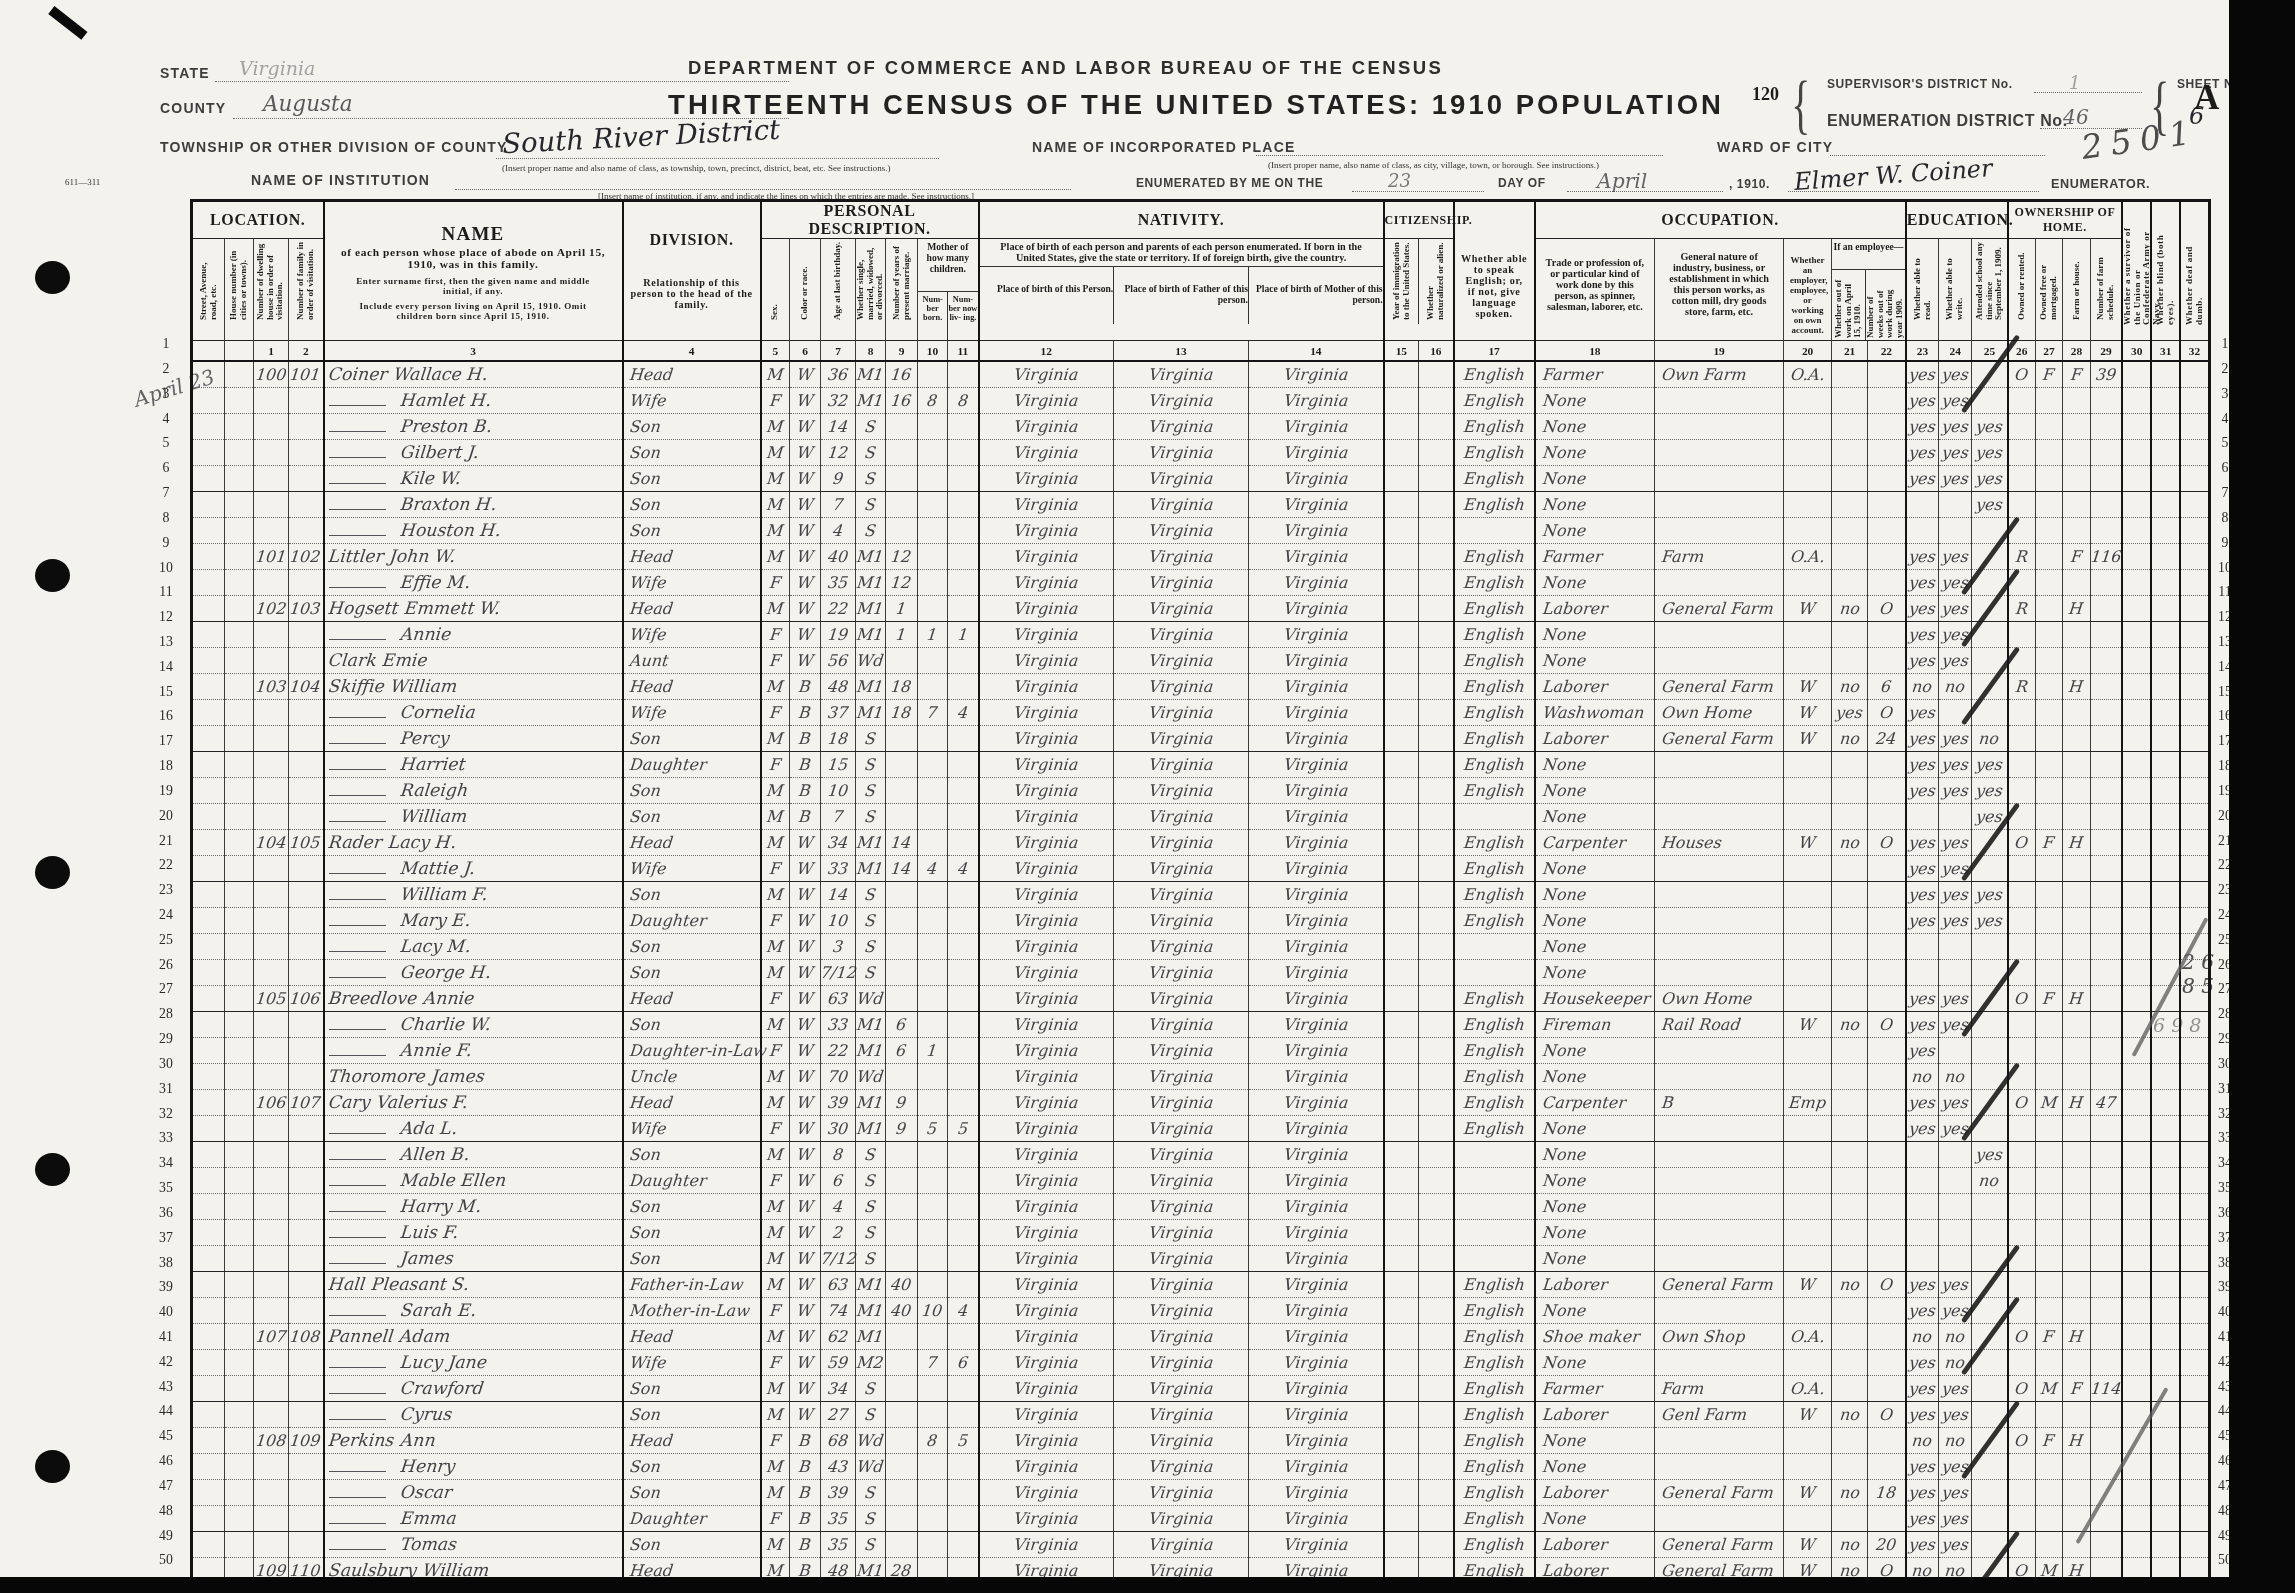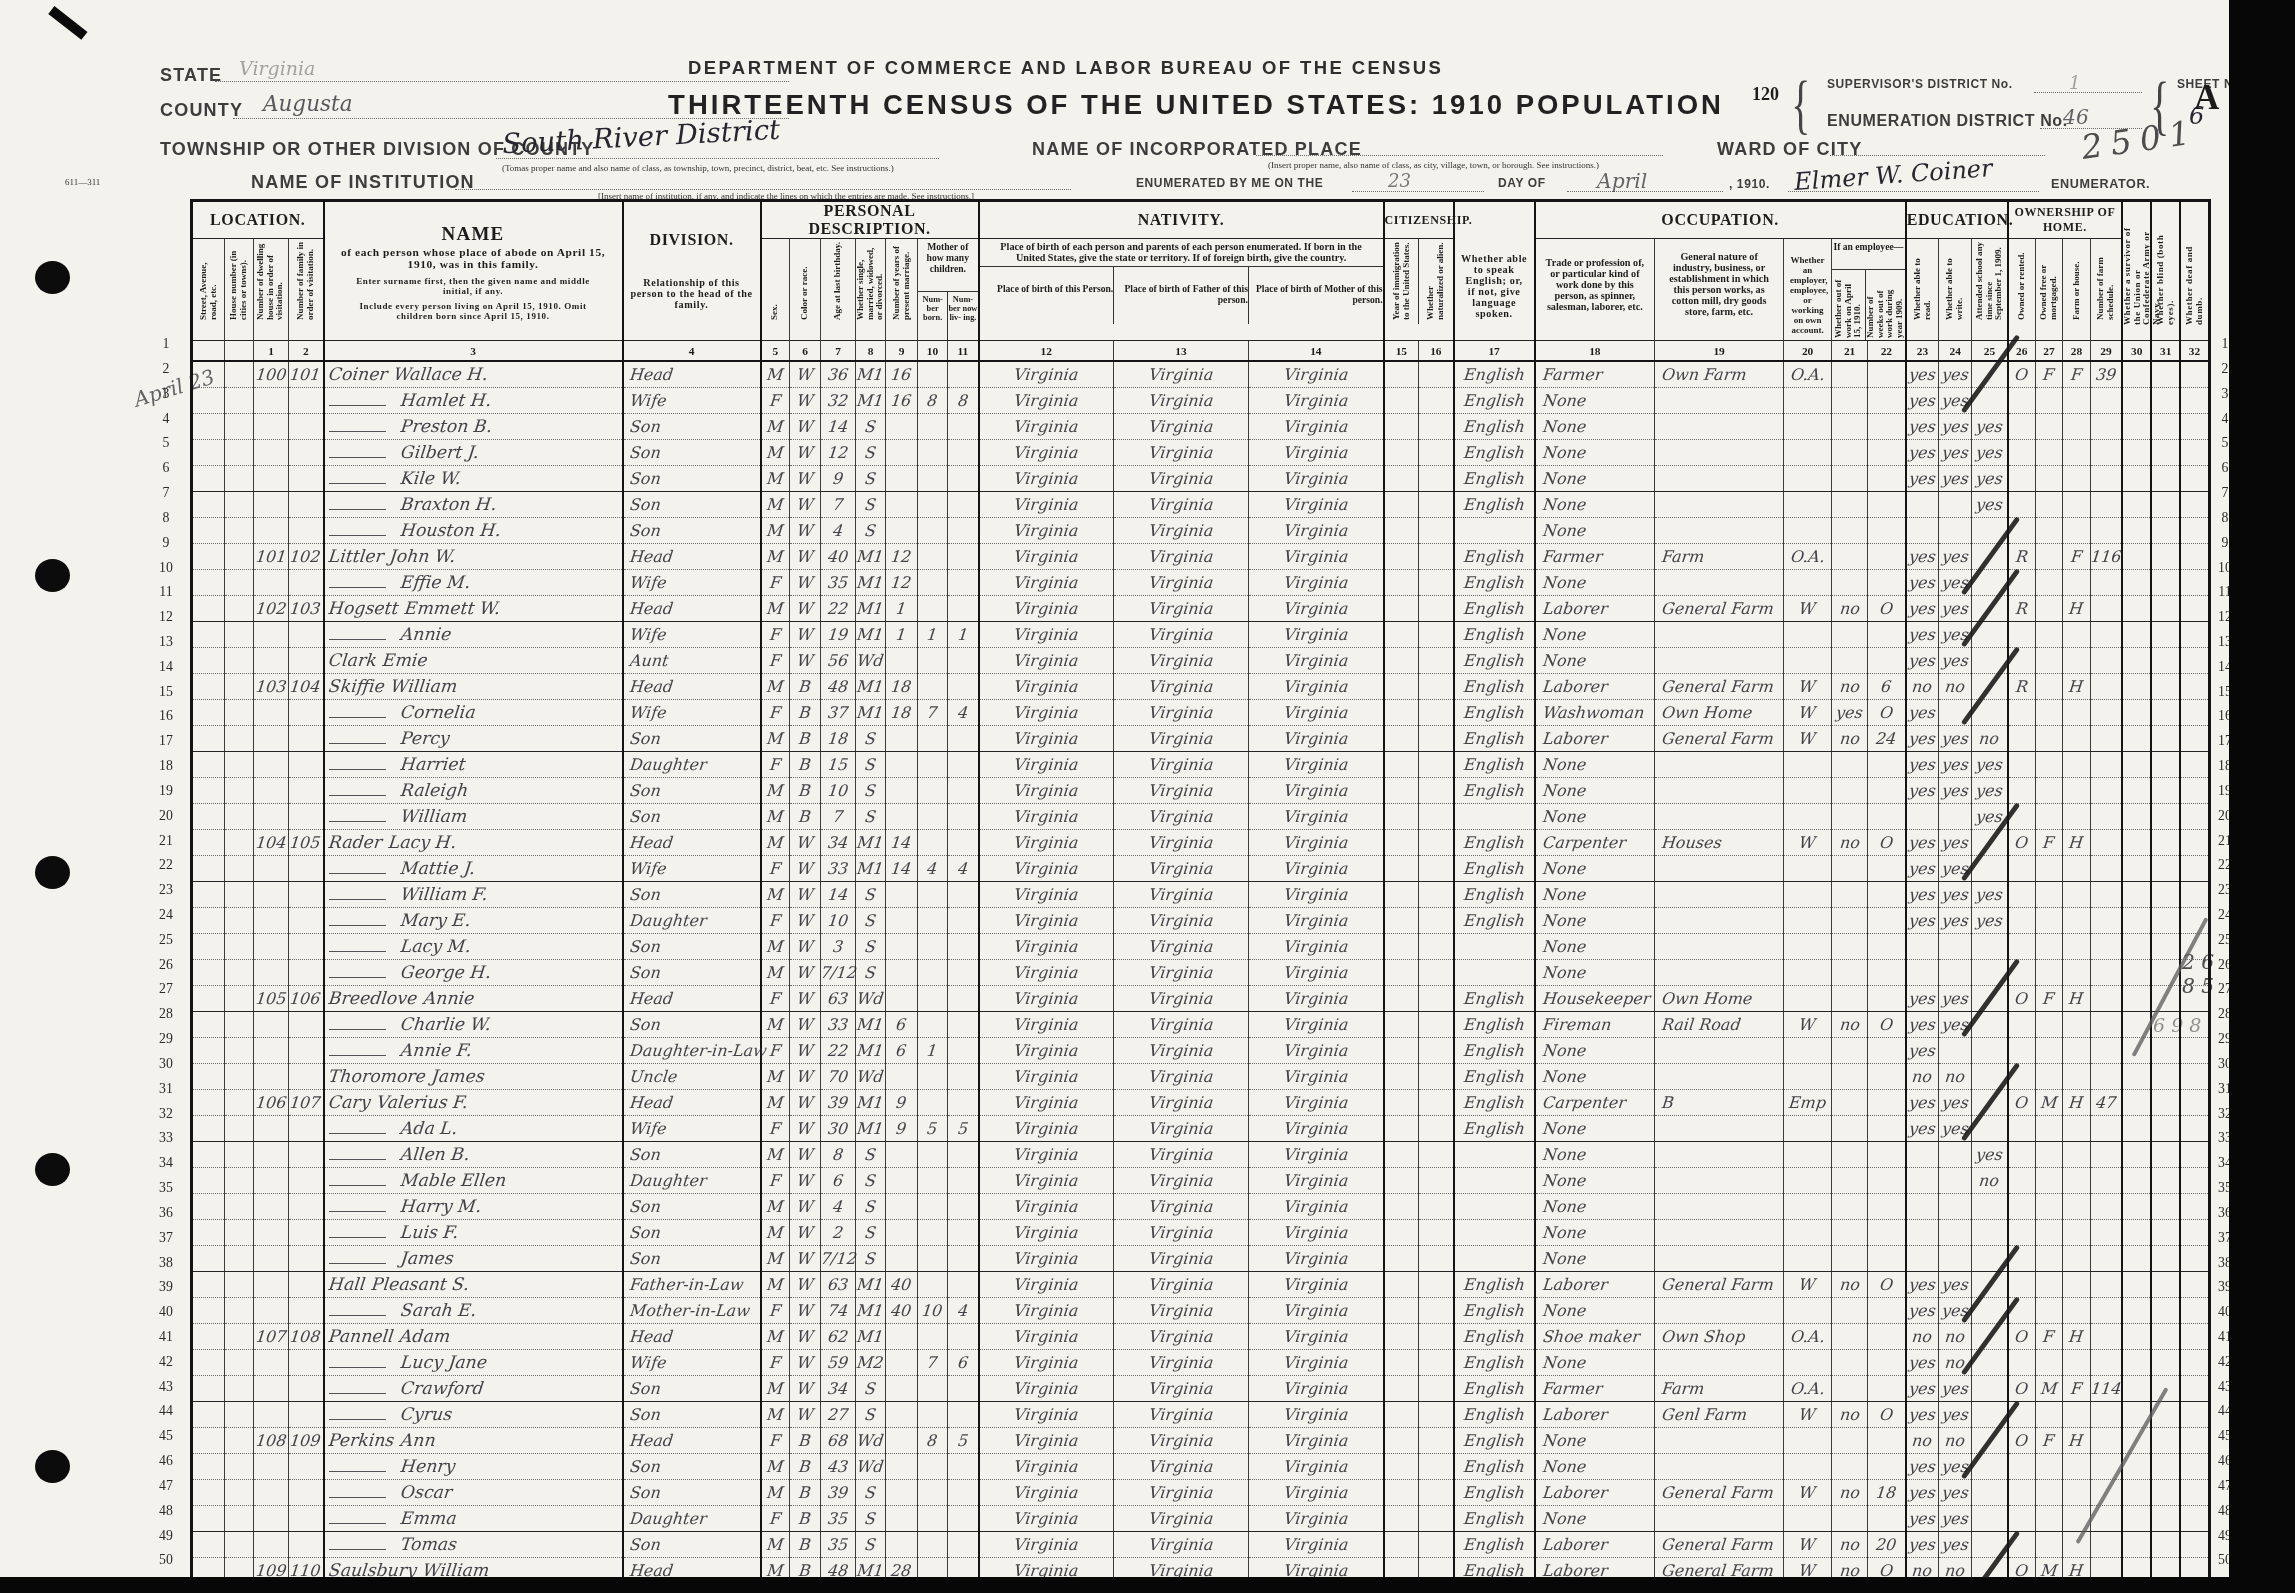--- a/index.html
+++ b/index.html
@@ -4,21 +4,21 @@
 <style>
   html,body{margin:0;padding:0;background:#e9e7e1;}
   body{width:2295px;height:1593px;position:relative;font-family:"Liberation Serif",serif;color:#1c1c1c;}
   #sheet{position:absolute;left:0;top:0;width:2230px;height:1578px;background:#f4f2ec;overflow:hidden;}
   #film-right{position:absolute;right:0;top:0;width:66px;height:1593px;background:#070707;}
   #film-bottom{position:absolute;left:0;bottom:0;width:2295px;height:15.6px;background:#070707;}
   #corner-mark{position:absolute;left:47px;top:18px;width:42px;height:9.6px;background:#0a0a0a;transform:rotate(38deg);}
   .hole{position:absolute;left:35px;width:35px;height:33px;border-radius:50%;background:#0c0c0c;}
 
   
-  .lbl{position:absolute;font-family:"Liberation Sans",sans-serif;font-weight:bold;color:#3d3d3d;letter-spacing:1.2px;font-size:18px;white-space:nowrap;}
+  .lbl{position:absolute;font-family:"Liberation Sans",sans-serif;font-weight:bold;color:#3d3d3d;letter-spacing:1.2px;font-size:14px;white-space:nowrap;}
   .lbl.small{font-size:10.2px;font-weight:normal;letter-spacing:0.6px;}
   .rule{position:absolute;border-bottom:1.2px dotted #6a6a6a;height:0.6px;}
   .hw{font-family:"DejaVu Serif",serif;font-style:italic;color:#26262e;}
   .hw.big{font-size:27.5px;}
   .dept{position:absolute;left:688px;top:57px;width:1017px;text-align:left;font-family:"Liberation Sans",sans-serif;font-weight:bold;font-size:18.5px;letter-spacing:2.4px;color:#2e2e2e;}
   .title{position:absolute;left:628px;top:89px;width:1136px;text-align:center;font-family:"Liberation Sans",sans-serif;font-weight:bold;font-size:27.5px;letter-spacing:3px;color:#222;}
   .brace{position:absolute;font-family:"Liberation Serif",serif;font-weight:normal;color:#444;font-size:66px;transform:scaleX(.6);}
   .note{position:absolute;font-size:9px;color:#333;font-family:"Liberation Serif",serif;white-space:nowrap;}
   .pencil{font-family:"DejaVu Serif",serif;font-style:italic;color:#4d4d4d;}
 
@@ -83,21 +83,21 @@
   <span class="lbl" style="left:160px;top:100px">COUNTY</span>
   <span class="rule" style="left:233px;top:117px;width:556px"></span>
   <span class="hw" style="position:absolute;left:263px;top:91px;font-size:21.5px;opacity:.75">Augusta</span>
 
   <div class="dept">DEPARTMENT OF COMMERCE AND LABOR BUREAU OF THE CENSUS</div>
   <div class="title">THIRTEENTH CENSUS OF THE UNITED STATES: 1910 POPULATION</div>
 
   <span class="lbl" style="left:160px;top:139px">TOWNSHIP OR OTHER DIVISION OF COUNTY</span>
   <span class="rule" style="left:496px;top:157px;width:443px"></span>
   <span class="hw big" style="position:absolute;left:502px;top:120px;transform:rotate(-3deg)">South River District</span>
-  <span class="note" style="left:502px;top:163px">(Tomas proper name and also name of class, as township, town, precinct, district, beat, etc.   See instructions.)</span>
+  <span class="note" style="left:502px;top:163px">(Insert proper name and also name of class, as township, town, precinct, district, beat, etc.   See instructions.)</span>
 
   <span class="lbl" style="left:1032px;top:139px">NAME OF INCORPORATED PLACE</span>
   <span class="rule" style="left:1256px;top:154px;width:407px"></span>
   <span class="note" style="left:1268px;top:160px">(Insert proper name, also name of class, as city, village, town, or borough.   See instructions.)</span>
 
   <span class="lbl" style="left:1717px;top:139px">WARD OF CITY</span>
   <span class="rule" style="left:1830px;top:154px;width:215px"></span>
 
   <span style="position:absolute;left:1752px;top:84px;font-size:18px;font-weight:bold">120</span>
   <span class="brace" style="left:1785px;top:66px">{</span>

